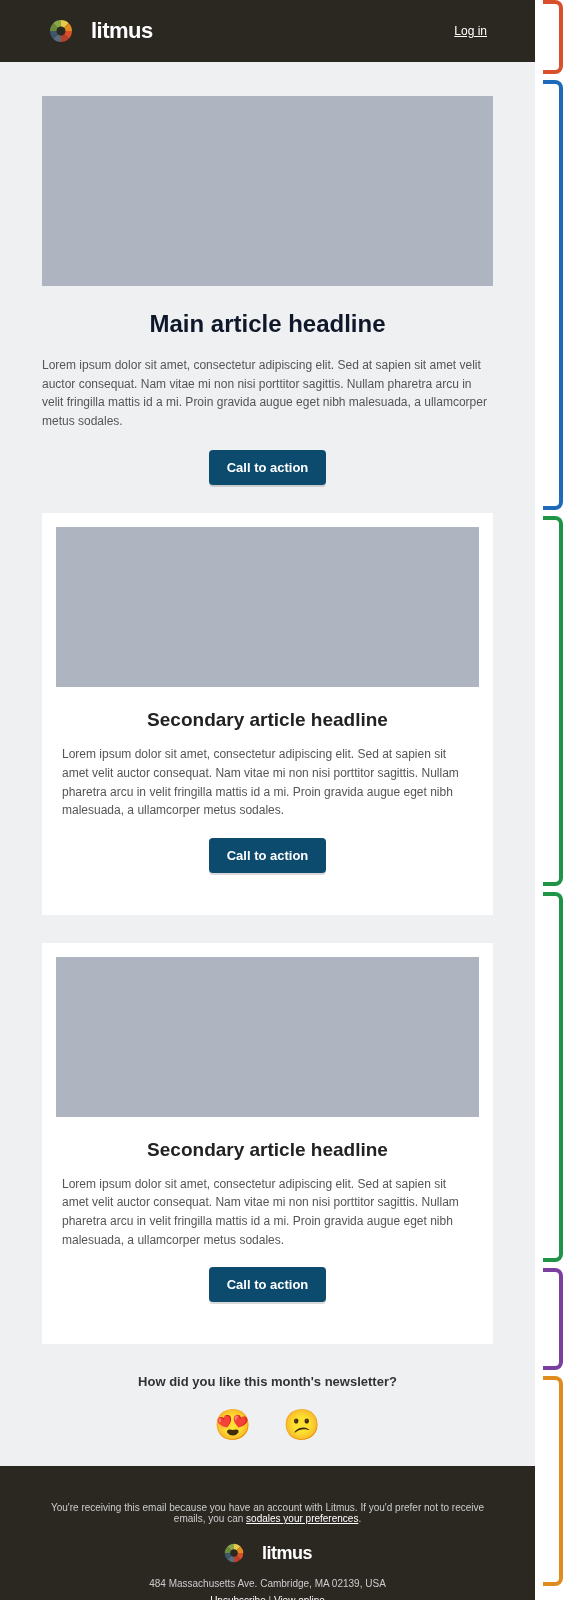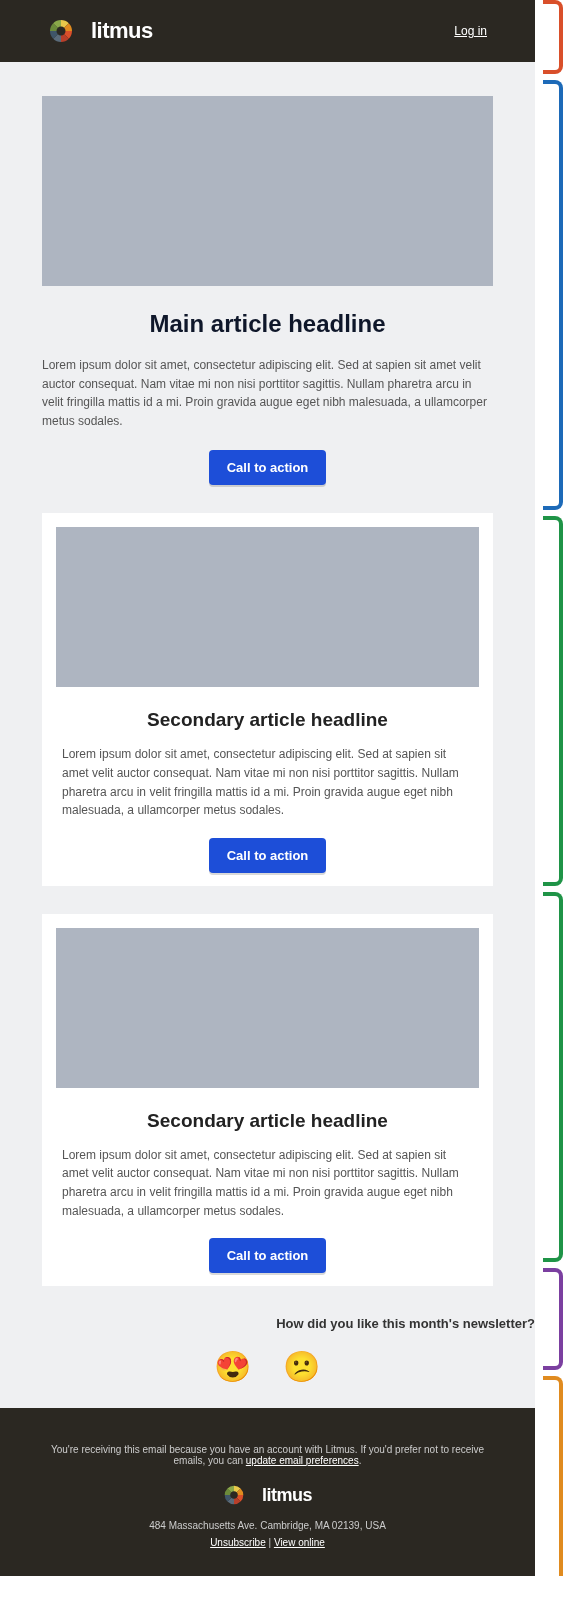--- a/index.html
+++ b/index.html
@@ -13,29 +13,29 @@
 .logo { display: flex; align-items: center; gap: 17px; }
 .logo-text { color: #fff; font-size: 22px; font-weight: 700; letter-spacing: -0.5px; }
 .login { color: #fff; font-size: 12px; text-decoration: underline; }
 
 .body-section { background: #eff0f2; padding: 34px 0 24px; }
 .main-article { padding: 0 42px; text-align: center; }
 .img-placeholder { background: #aeb5c1; width: 100%; }
 .main-img { height: 190px; }
 .main-headline { font-size: 24px; font-weight: 800; color: #0f172a; margin: 24px 0 18px; }
 .main-body { font-size: 12px; color: #555; line-height: 1.55; text-align: left; margin-bottom: 20px; }
-.cta { display: inline-block; background: #1d4ed8; color: #fff; font-weight: 700; font-size: 13px; padding: 10px 18px; border-radius: 4px; box-shadow: 0 2px 0 rgba(0,0,0,0.15); cursor: pointer; }
+.cta { display: inline-block; background: #0c4a6e; color: #fff; font-weight: 700; font-size: 13px; padding: 10px 18px; border-radius: 4px; box-shadow: 0 2px 0 rgba(0,0,0,0.15); cursor: pointer; }
 
-.card { background: #fff; margin: 28px 42px 0; padding: 14px 14px 13px; text-align: center; }
+.card { background: #fff; margin: 28px 42px 0; padding: 14px 14px 42px; text-align: center; }
 .card-img { height: 160px; }
 .card-headline { font-size: 19px; font-weight: 800; color: #222; margin: 22px 0 14px; }
 .card-body { font-size: 12px; color: #555; line-height: 1.55; text-align: left; padding: 0 6px; margin-bottom: 18px; }
 
 .feedback { text-align: center; padding: 30px 0 0; }
-.feedback-q { font-size: 13px; font-weight: 700; color: #333; margin-bottom: 18px; text-align: right; }
+.feedback-q { font-size: 13px; font-weight: 700; color: #333; margin-bottom: 18px; }
 .emoji-row { display: flex; justify-content: center; gap: 32px; font-size: 30px; }
 .emoji { cursor: pointer; }
 
 .footer { background: #2b2822; color: #ccc; font-size: 10px; text-align: center; padding: 30px 48px 22px; }
 .footer a { color: #fff; text-decoration: underline; }
 .footer-logo { margin: 18px 0 14px; }
 .footer-logo .logo-text { font-size: 18px; }
 .footer-line { margin: 6px 0; }
 .footer .logo { justify-content: center; }
 </style>
@@ -92,21 +92,21 @@
     <div class="emoji-row">
       <span class="emoji">😍</span>
       <span class="emoji">😕</span>
     </div>
   </div>
 
 </div>
 
 <div class="footer">
   <p class="footer-line">
-    <span>You're receiving this email because you have an account with Litmus. If you'd prefer not to receive emails, you can </span><a>update email preferences</a><span>.</span>
+    <span>You're receiving this email because you have an account with Litmus. If you'd prefer not to receive emails, you can </span><a>sodales your preferences</a><span>.</span>
   </p>
   <div class="footer-logo logo">
     <svg width="22" height="22" viewBox="0 0 26 26">
       <g transform="translate(13,13)">
         <path d="M0,-11 A11,11 0 0,1 7.8,-7.8 L3.2,-3.2 A4.5,4.5 0 0,0 0,-4.5 Z" fill="#e8c94a"></path>
         <path d="M7.8,-7.8 A11,11 0 0,1 11,0 L4.5,0 A4.5,4.5 0 0,0 3.2,-3.2 Z" fill="#e08b1f"></path>
         <path d="M11,0 A11,11 0 0,1 7.8,7.8 L3.2,3.2 A4.5,4.5 0 0,0 4.5,0 Z" fill="#d94f2a"></path>
         <path d="M7.8,7.8 A11,11 0 0,1 0,11 L0,4.5 A4.5,4.5 0 0,0 3.2,3.2 Z" fill="#b83f2a"></path>
         <path d="M0,11 A11,11 0 0,1 -7.8,7.8 L-3.2,3.2 A4.5,4.5 0 0,0 0,4.5 Z" fill="#5a6b7a"></path>
         <path d="M-7.8,7.8 A11,11 0 0,1 -11,0 L-4.5,0 A4.5,4.5 0 0,0 -3.2,3.2 Z" fill="#3f5568"></path>

